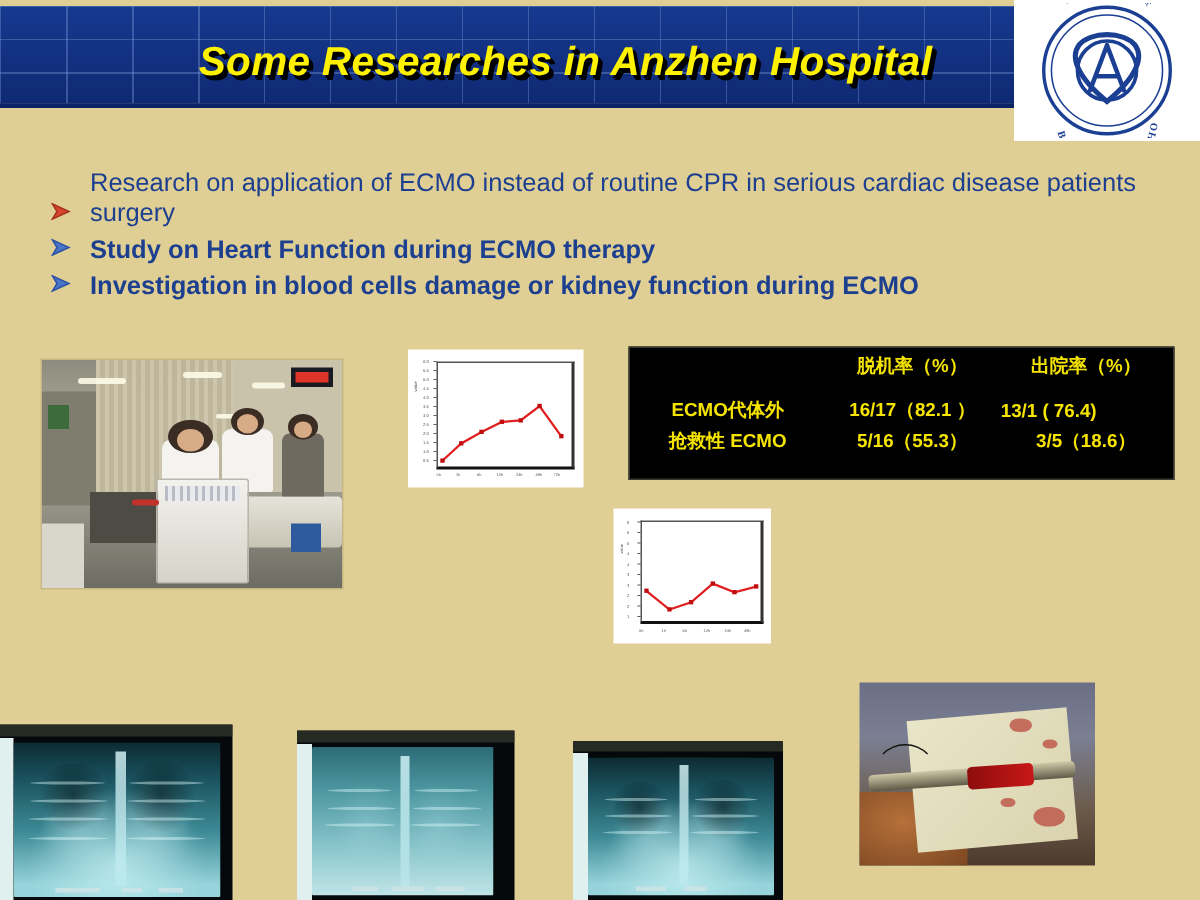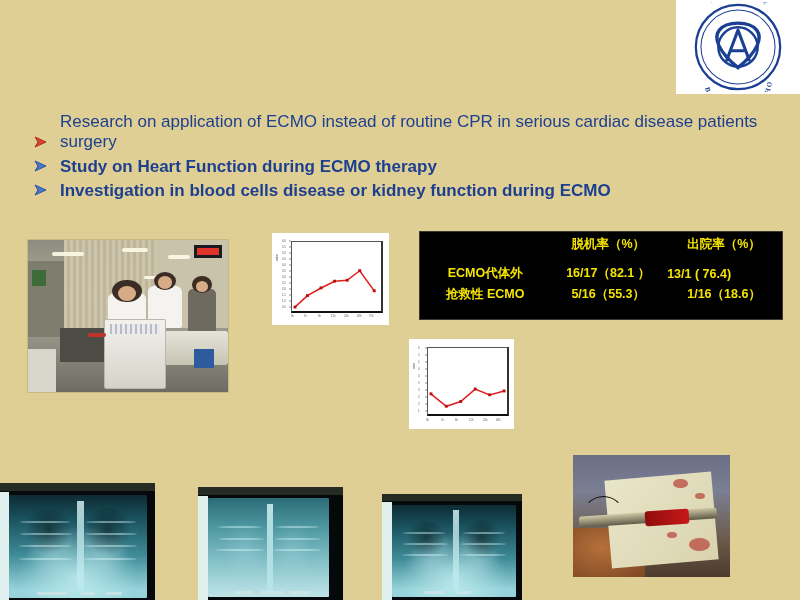--- a/index.html
+++ b/index.html
@@ -108,20 +108,23 @@
      background:radial-gradient(ellipse at 50% 45%, rgba(5,25,30,.62), rgba(5,25,30,0) 72%);}
   .xr-edge{position:absolute;background:#dff0ef;}
   .xr-strip{position:absolute;bottom:3%;height:3px;background:#cfe3e6;opacity:.8;}
   .xr-top{position:absolute;left:0;right:0;top:0;height:7%;background:#262b24;}
 </style>
 </head>
 <body>
 
 <div class="slide">
 
+  <div class="header-bar">
+    <div class="title">Some Researches in Anzhen Hospital</div>
+  </div>
 
   <div class="logo-box">
     <svg class="logo-seal" width="96" height="90" viewBox="0 0 100 96">
       <circle cx="50" cy="48" r="45" fill="#fff" stroke="#1b3f93" stroke-width="2.4"></circle>
       <circle cx="50" cy="48" r="39.5" fill="#fff" stroke="#1b3f93" stroke-width="1.1"></circle>
       <path d="M30 30 C38 20, 62 20, 70 30 C76 38, 72 52, 50 70 C28 52, 24 38, 30 30 Z" fill="none" stroke="#1b3f93" stroke-width="3.6"></path>
       <path d="M50 30 L38 62 M50 30 L62 62 M43 52 L57 52" fill="none" stroke="#1b3f93" stroke-width="3.2" stroke-linecap="round"></path>
       <circle cx="50" cy="48" r="21" fill="none" stroke="#1b3f93" stroke-width="2.6"></circle>
       <path id="arcTop" d="M50 14 m -31 0 a 31 31 0 0 1 62 0" fill="none"></path>
       <path id="arcBot" d="M50 92 m -36 -8 a 36 36 0 0 0 72 0" fill="none"></path>
@@ -153,21 +156,21 @@
       </div>
       <div class="b-text bold">Study on Heart Function during ECMO therapy</div>
     </div>
 
     <div class="bullet-row">
       <div class="arrow">
         <svg width="14" height="12" viewBox="0 0 14 12">
           <path d="M1 1 L12 6 L1 11 L4 6 Z" fill="#4a74c4" stroke="#2d54a8" stroke-width="1"></path>
         </svg>
       </div>
-      <div class="b-text bold">Investigation in blood cells disease or kidney function during ECMO</div>
+      <div class="b-text bold">Investigation in blood cells damage or kidney function during ECMO</div>
     </div>
   </div>
 
   <div class="photo" id="icu">
     <div class="icu-curtain"></div>
     <div class="icu-wall"></div>
     <div class="icu-light" style="left:12%;top:8%;width:16%;height:4px;"></div>
     <div class="icu-light" style="left:47%;top:5%;width:13%;height:4px;"></div>
     <div class="icu-light" style="left:70%;top:10%;width:11%;height:4px;"></div>
     <div class="icu-light" style="left:58%;top:24%;width:9%;height:3px;"></div>
@@ -308,21 +311,21 @@
         <th style="width:32%;text-align:center;padding-top:4px;">出院率（%）</th>
       </tr>
       <tr>
         <td style="text-align:center;padding-top:11px;">ECMO代体外</td>
         <td style="text-align:center;padding-top:11px;">16/17（82.1 ）</td>
         <td style="text-align:left;padding-top:11px;">13/1 ( 76.4)</td>
       </tr>
       <tr>
         <td style="text-align:center;padding-top:3px;">抢救性 ECMO</td>
         <td style="text-align:center;padding-top:3px;">5/16（55.3）</td>
-        <td style="text-align:center;padding-top:3px;">1/16（18.6）</td>
+        <td style="text-align:center;padding-top:3px;">3/5（18.6）</td>
       </tr>
     </tbody>
       </table>
   </div>
 
   <div class="xray" style="left:0;top:483px;width:155px;height:117px;">
     <div class="xr-top"></div>
     <div class="xr-edge" style="left:0;top:8%;width:9px;height:92%;"></div>
     <div class="xr-film" style="left:9px;top:10%;right:8px;bottom:2%;">
       <div class="xr-lung" style="left:12%;top:14%;width:33%;height:44%;"></div>

